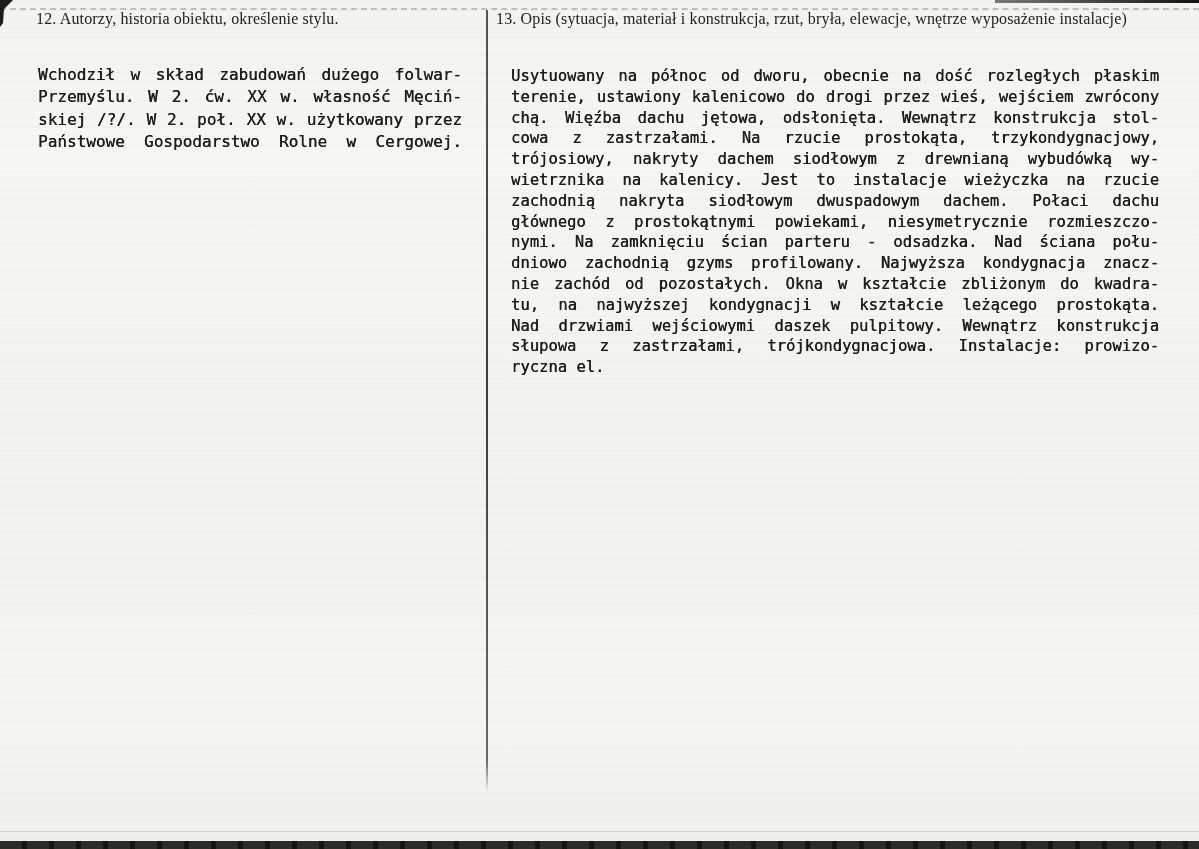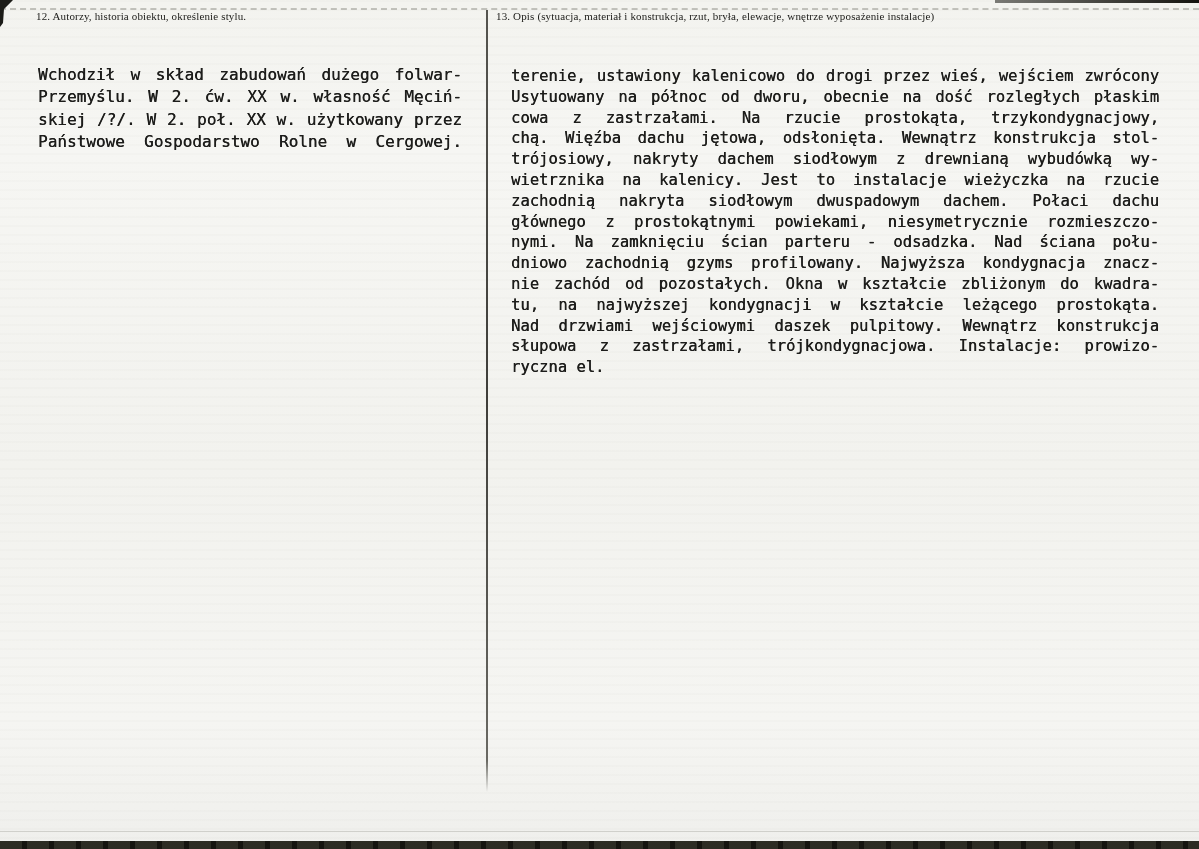--- a/index.html
+++ b/index.html
@@ -37,21 +37,21 @@
   }
   .bottom-bar{
     position:absolute;left:0;top:841px;width:1199px;height:8px;
     background:
       repeating-linear-gradient(90deg, rgba(90,90,75,0.35) 0 22px, rgba(0,0,0,0) 22px 27px),
       #15140f;
   }
   .field-label{
     position:absolute;top:10px;
     font-family:"Liberation Serif","DejaVu Serif",serif;
-    font-size:11px;color:#21211e;letter-spacing:.15px;white-space:nowrap;
+    font-size:16px;color:#21211e;letter-spacing:.15px;white-space:nowrap;
   }
   #label-12{left:36px;}
   #label-13{left:496px;}
   .typeblock{position:absolute;color:#1d1d1b;margin-top:20px;}
   .typeblock .tline{
     white-space:nowrap;
     text-align:justify;
     text-align-last:justify;
     text-shadow:0.35px 0 0 currentColor;
   }
@@ -81,24 +81,24 @@
   <div class="divider"></div>
 
   <div id="text-12" class="typeblock">
     <div class="tline">Wchodził w skład zabudowań dużego folwar-</div>
     <div class="tline">Przemyślu. W 2. ćw. XX w. własność Męciń-</div>
     <div class="tline">skiej /?/. W 2. poł. XX w. użytkowany przez</div>
     <div class="tline">Państwowe Gospodarstwo Rolne w Cergowej.</div>
   </div>
 
   <div id="text-13" class="typeblock">
+    <div class="tline">Usytuowany na północ od dworu, obecnie na dość rozległych płaskim</div>
     <div class="tline">terenie, ustawiony kalenicowo do drogi przez wieś, wejściem zwrócony</div>
-    <div class="tline">Usytuowany na północ od dworu, obecnie na dość rozległych płaskim</div>
+    <div class="tline">chą. Więźba dachu jętowa, odsłonięta. Wewnątrz konstrukcja stol-</div>
     <div class="tline">cowa z zastrzałami. Na rzucie prostokąta, trzykondygnacjowy,</div>
-    <div class="tline">chą. Więźba dachu jętowa, odsłonięta. Wewnątrz konstrukcja stol-</div>
     <div class="tline">trójosiowy, nakryty dachem siodłowym z drewnianą wybudówką wy-</div>
     <div class="tline">wietrznika na kalenicy. Jest to instalacje wieżyczka na rzucie</div>
     <div class="tline">zachodnią nakryta siodłowym dwuspadowym dachem. Połaci dachu</div>
     <div class="tline">głównego z prostokątnymi powiekami, niesymetrycznie rozmieszczo-</div>
     <div class="tline">nymi. Na zamknięciu ścian parteru - odsadzka. Nad ściana połu-</div>
     <div class="tline">dniowo zachodnią gzyms profilowany. Najwyższa kondygnacja znacz-</div>
     <div class="tline">nie zachód od pozostałych. Okna w kształcie zbliżonym do kwadra-</div>
     <div class="tline">tu, na najwyższej kondygnacji w kształcie leżącego prostokąta.</div>
     <div class="tline">Nad drzwiami wejściowymi daszek pulpitowy. Wewnątrz konstrukcja</div>
     <div class="tline">słupowa z zastrzałami, trójkondygnacjowa. Instalacje: prowizo-</div>

